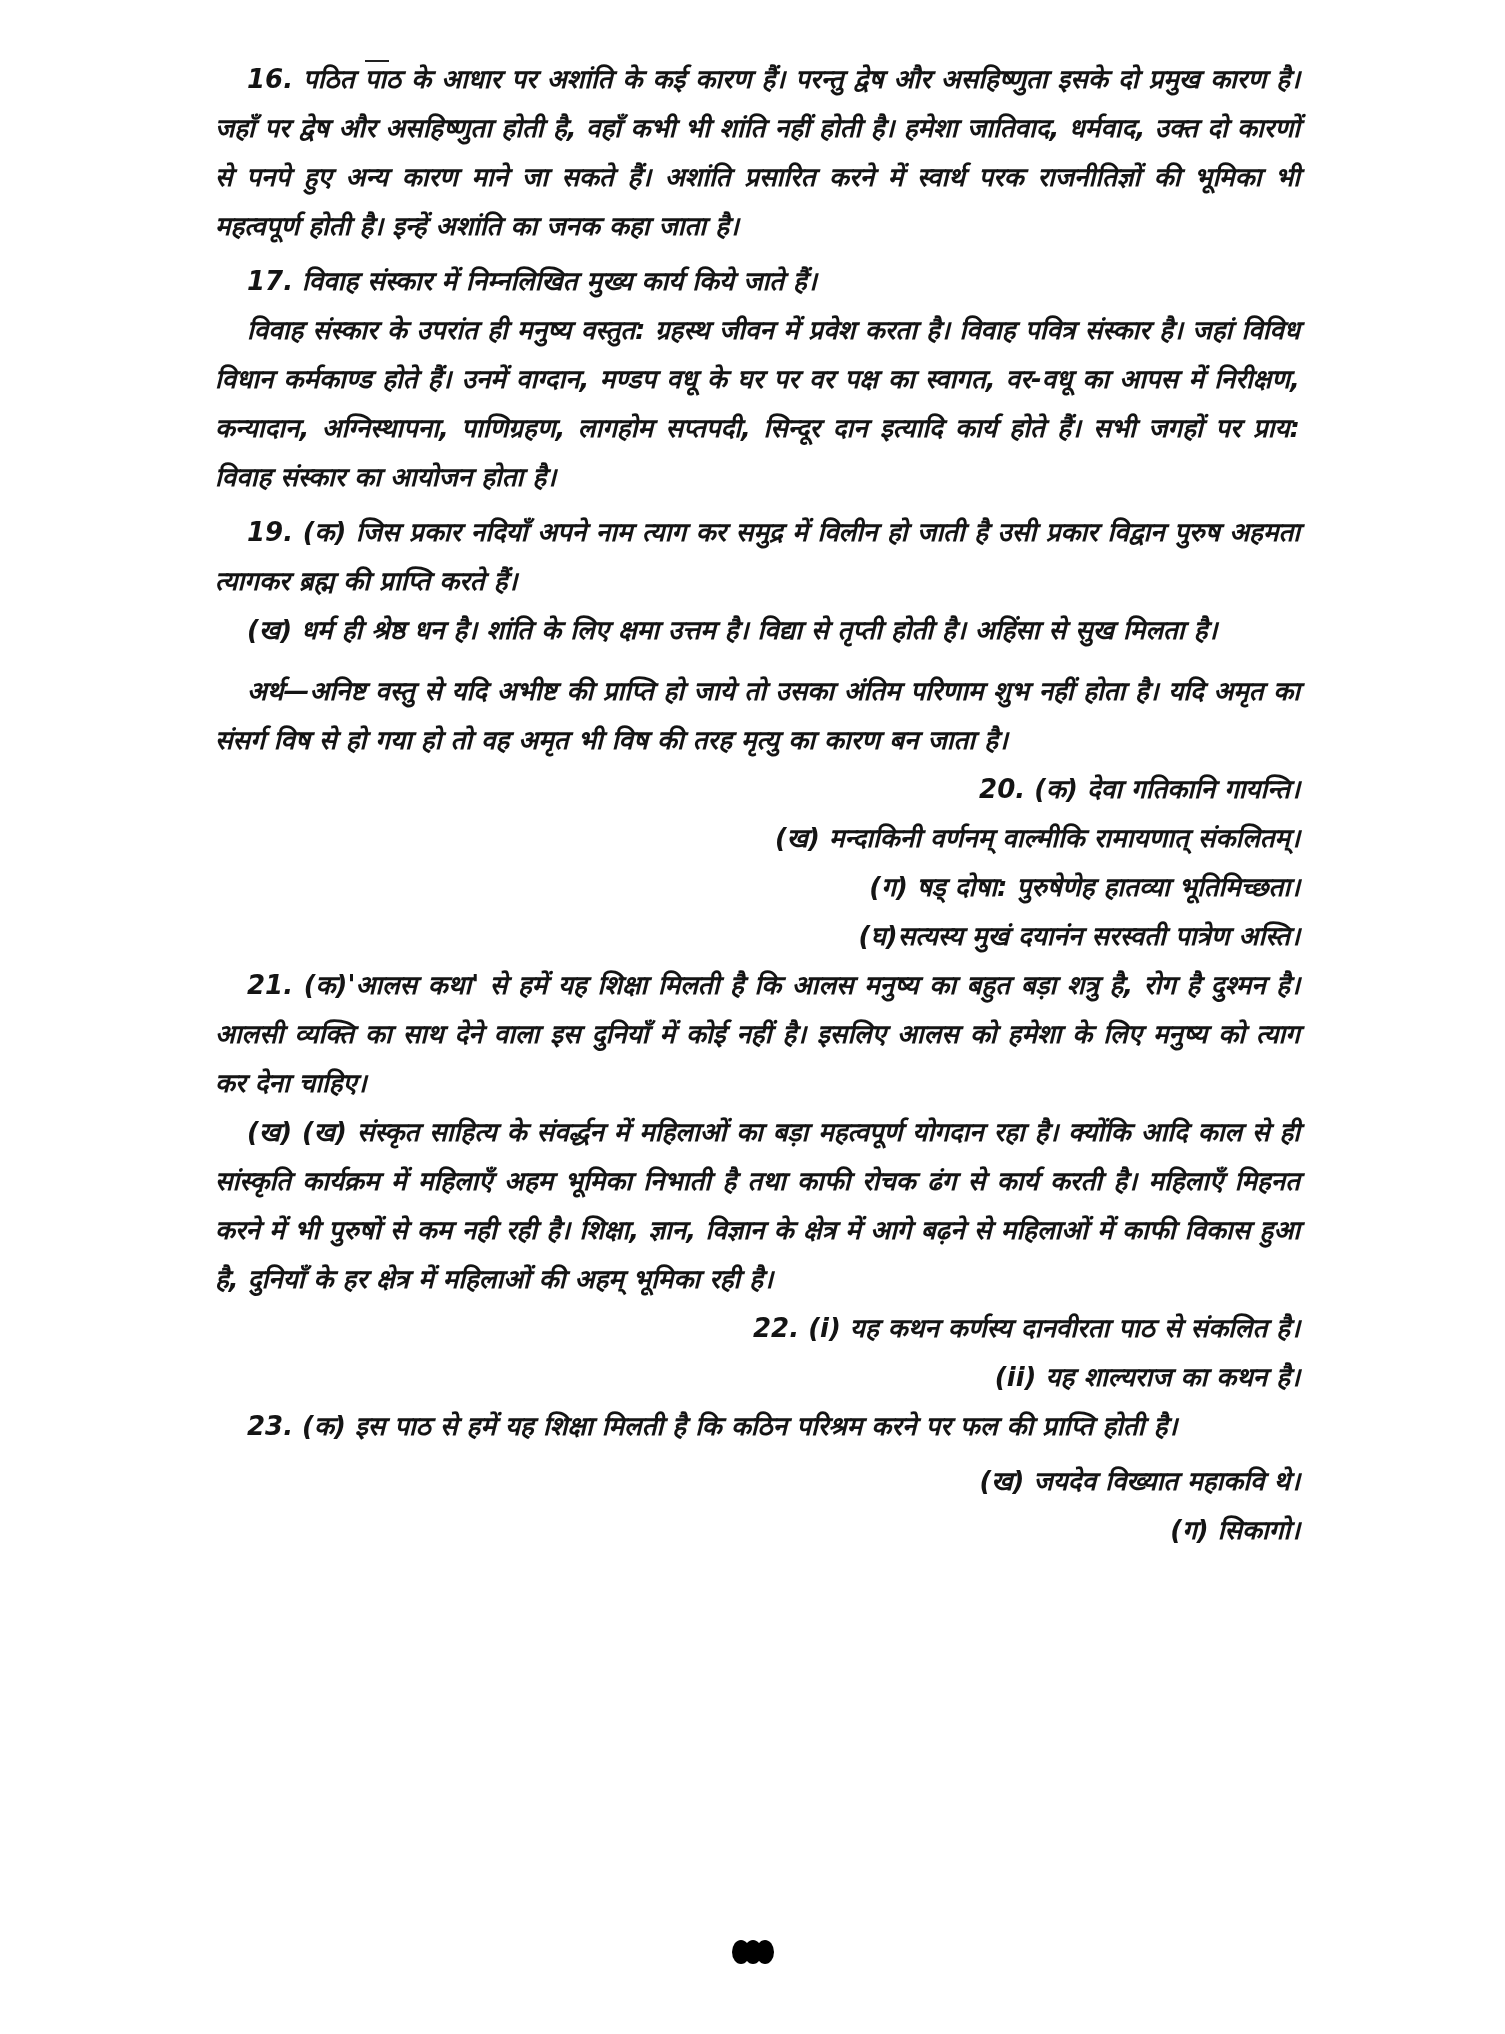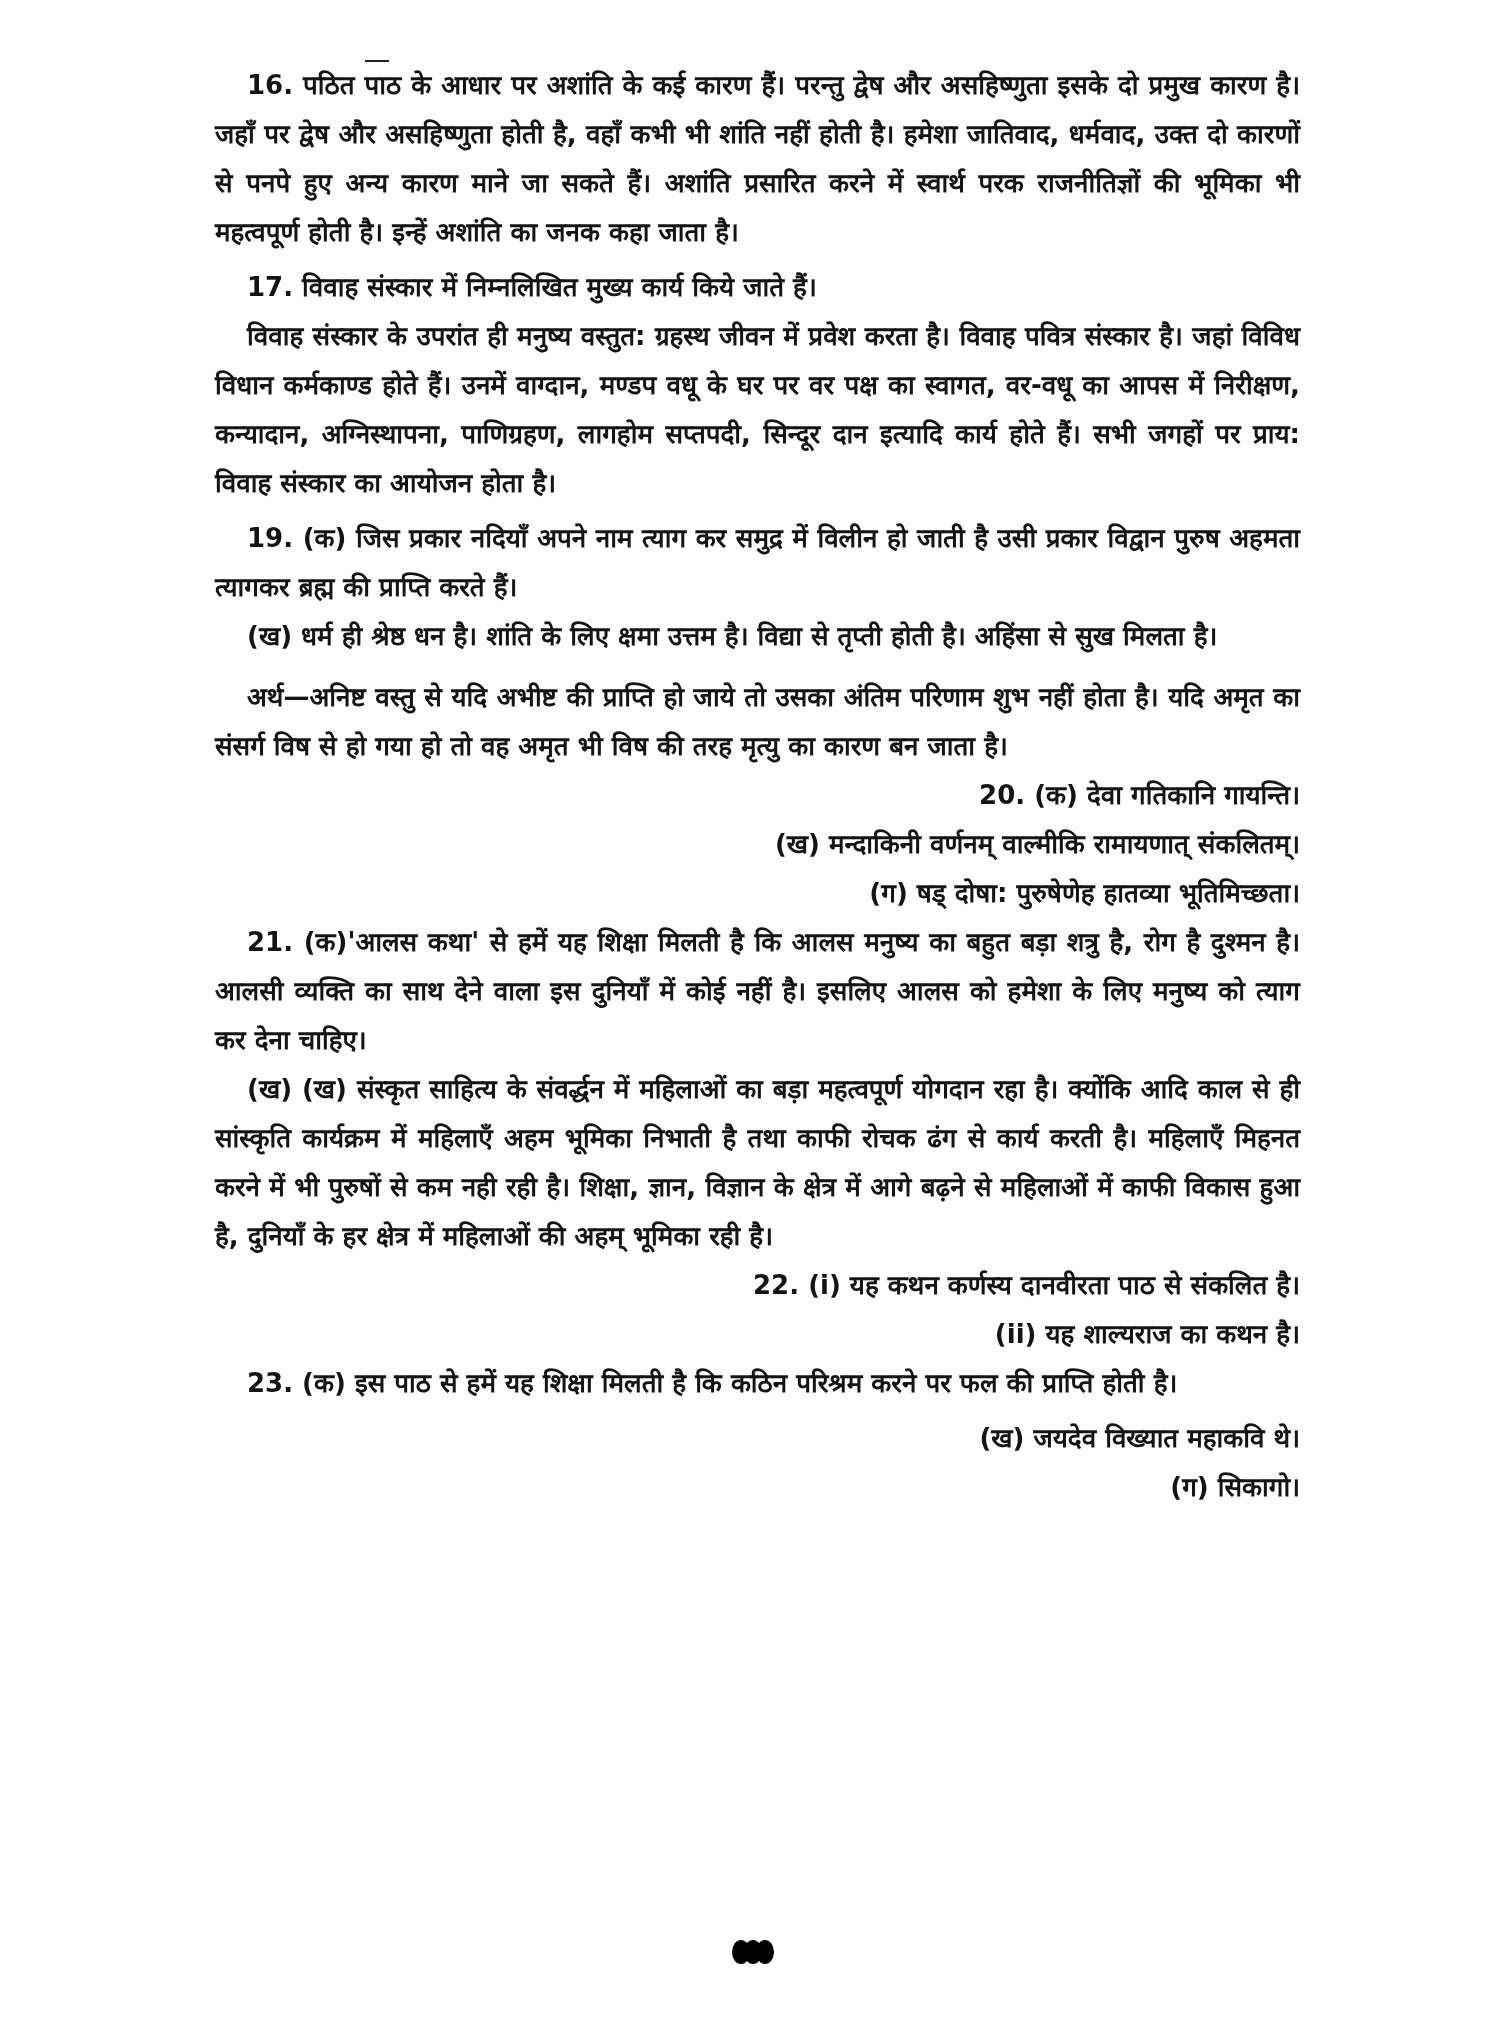--- a/index.html
+++ b/index.html
@@ -11,22 +11,23 @@
       width: 1505px;
       height: 2034px;
       position: relative;
       overflow: hidden;
       font-family: "DejaVu Sans", "Liberation Sans", sans-serif;
       color: #141414;
     }
     .page {
       position: absolute;
       left: 215px;
-      top: 61px;
+      top: 55px;
       width: 1085px;
+      font-style: italic;
     }
     .top-dash {
       position: absolute;
       left: 365px;
       top: 60px;
       width: 24px;
       height: 2px;
       background: #222;
     }
     .para {
@@ -80,20 +81,21 @@
   <p class="para indent bold">19. (क) जिस प्रकार नदियाँ अपने नाम त्याग कर समुद्र में विलीन हो जाती है उसी प्रकार विद्वान पुरुष अहमता त्यागकर ब्रह्म की प्राप्ति करते हैं।</p>
   <p class="para indent">(ख) धर्म ही श्रेष्ठ धन है। शांति के लिए क्षमा उत्तम है। विद्या से तृप्ती होती है। अहिंसा से सुख मिलता है।</p>
   <div class="sp"></div>
 
   <div class="sp"></div>
   <p class="para indent">अर्थ—अनिष्ट वस्तु से यदि अभीष्ट की प्राप्ति हो जाये तो उसका अंतिम परिणाम शुभ नहीं होता है। यदि अमृत का संसर्ग विष से हो गया हो तो वह अमृत भी विष की तरह मृत्यु का कारण बन जाता है।</p>
 
   <p class="line-block">20. (क) देवा गतिकानि गायन्ति।</p>
   <p class="line-block">(ख) मन्दाकिनी वर्णनम् वाल्मीकि रामायणात् संकलितम्।</p>
   <p class="line-block">(ग) षड् दोषा: पुरुषेणेह हातव्या भूतिमिच्छता।</p>
+  <p class="line-block">(घ)सत्यस्य मुखं दयानंन सरस्वती पात्रेण अस्ति।</p>
 
   <p class="para indent bold">21. (क)'आलस कथा' से हमें यह शिक्षा मिलती है कि आलस मनुष्य का बहुत बड़ा शत्रु है, रोग है दुश्मन है। आलसी व्यक्ति का साथ देने वाला इस दुनियाँ में कोई नहीं है। इसलिए आलस को हमेशा के लिए मनुष्य को त्याग कर देना चाहिए।</p>
   <p class="para indent">(ख) (ख) संस्कृत साहित्य के संवर्द्धन में महिलाओं का बड़ा महत्वपूर्ण योगदान रहा है। क्योंकि आदि काल से ही सांस्कृति कार्यक्रम में महिलाएँ अहम भूमिका निभाती है तथा काफी रोचक ढंग से कार्य करती है। महिलाएँ मिहनत करने में भी पुरुषों से कम नही रही है। शिक्षा, ज्ञान, विज्ञान के क्षेत्र में आगे बढ़ने से महिलाओं में काफी विकास हुआ है, दुनियाँ के हर क्षेत्र में महिलाओं की अहम् भूमिका रही है।</p>
 
   <p class="line-block">22. (i) यह कथन कर्णस्य दानवीरता पाठ से संकलित है।</p>
   <p class="line-block">(ii)  यह शाल्यराज का कथन है।</p>
 
   <p class="para indent">23. (क) इस पाठ से हमें यह शिक्षा मिलती है कि कठिन परिश्रम करने पर फल की प्राप्ति होती है।</p>
   <div class="sp"></div>
   <p class="line-block">(ख) जयदेव विख्यात महाकवि थे।</p>

